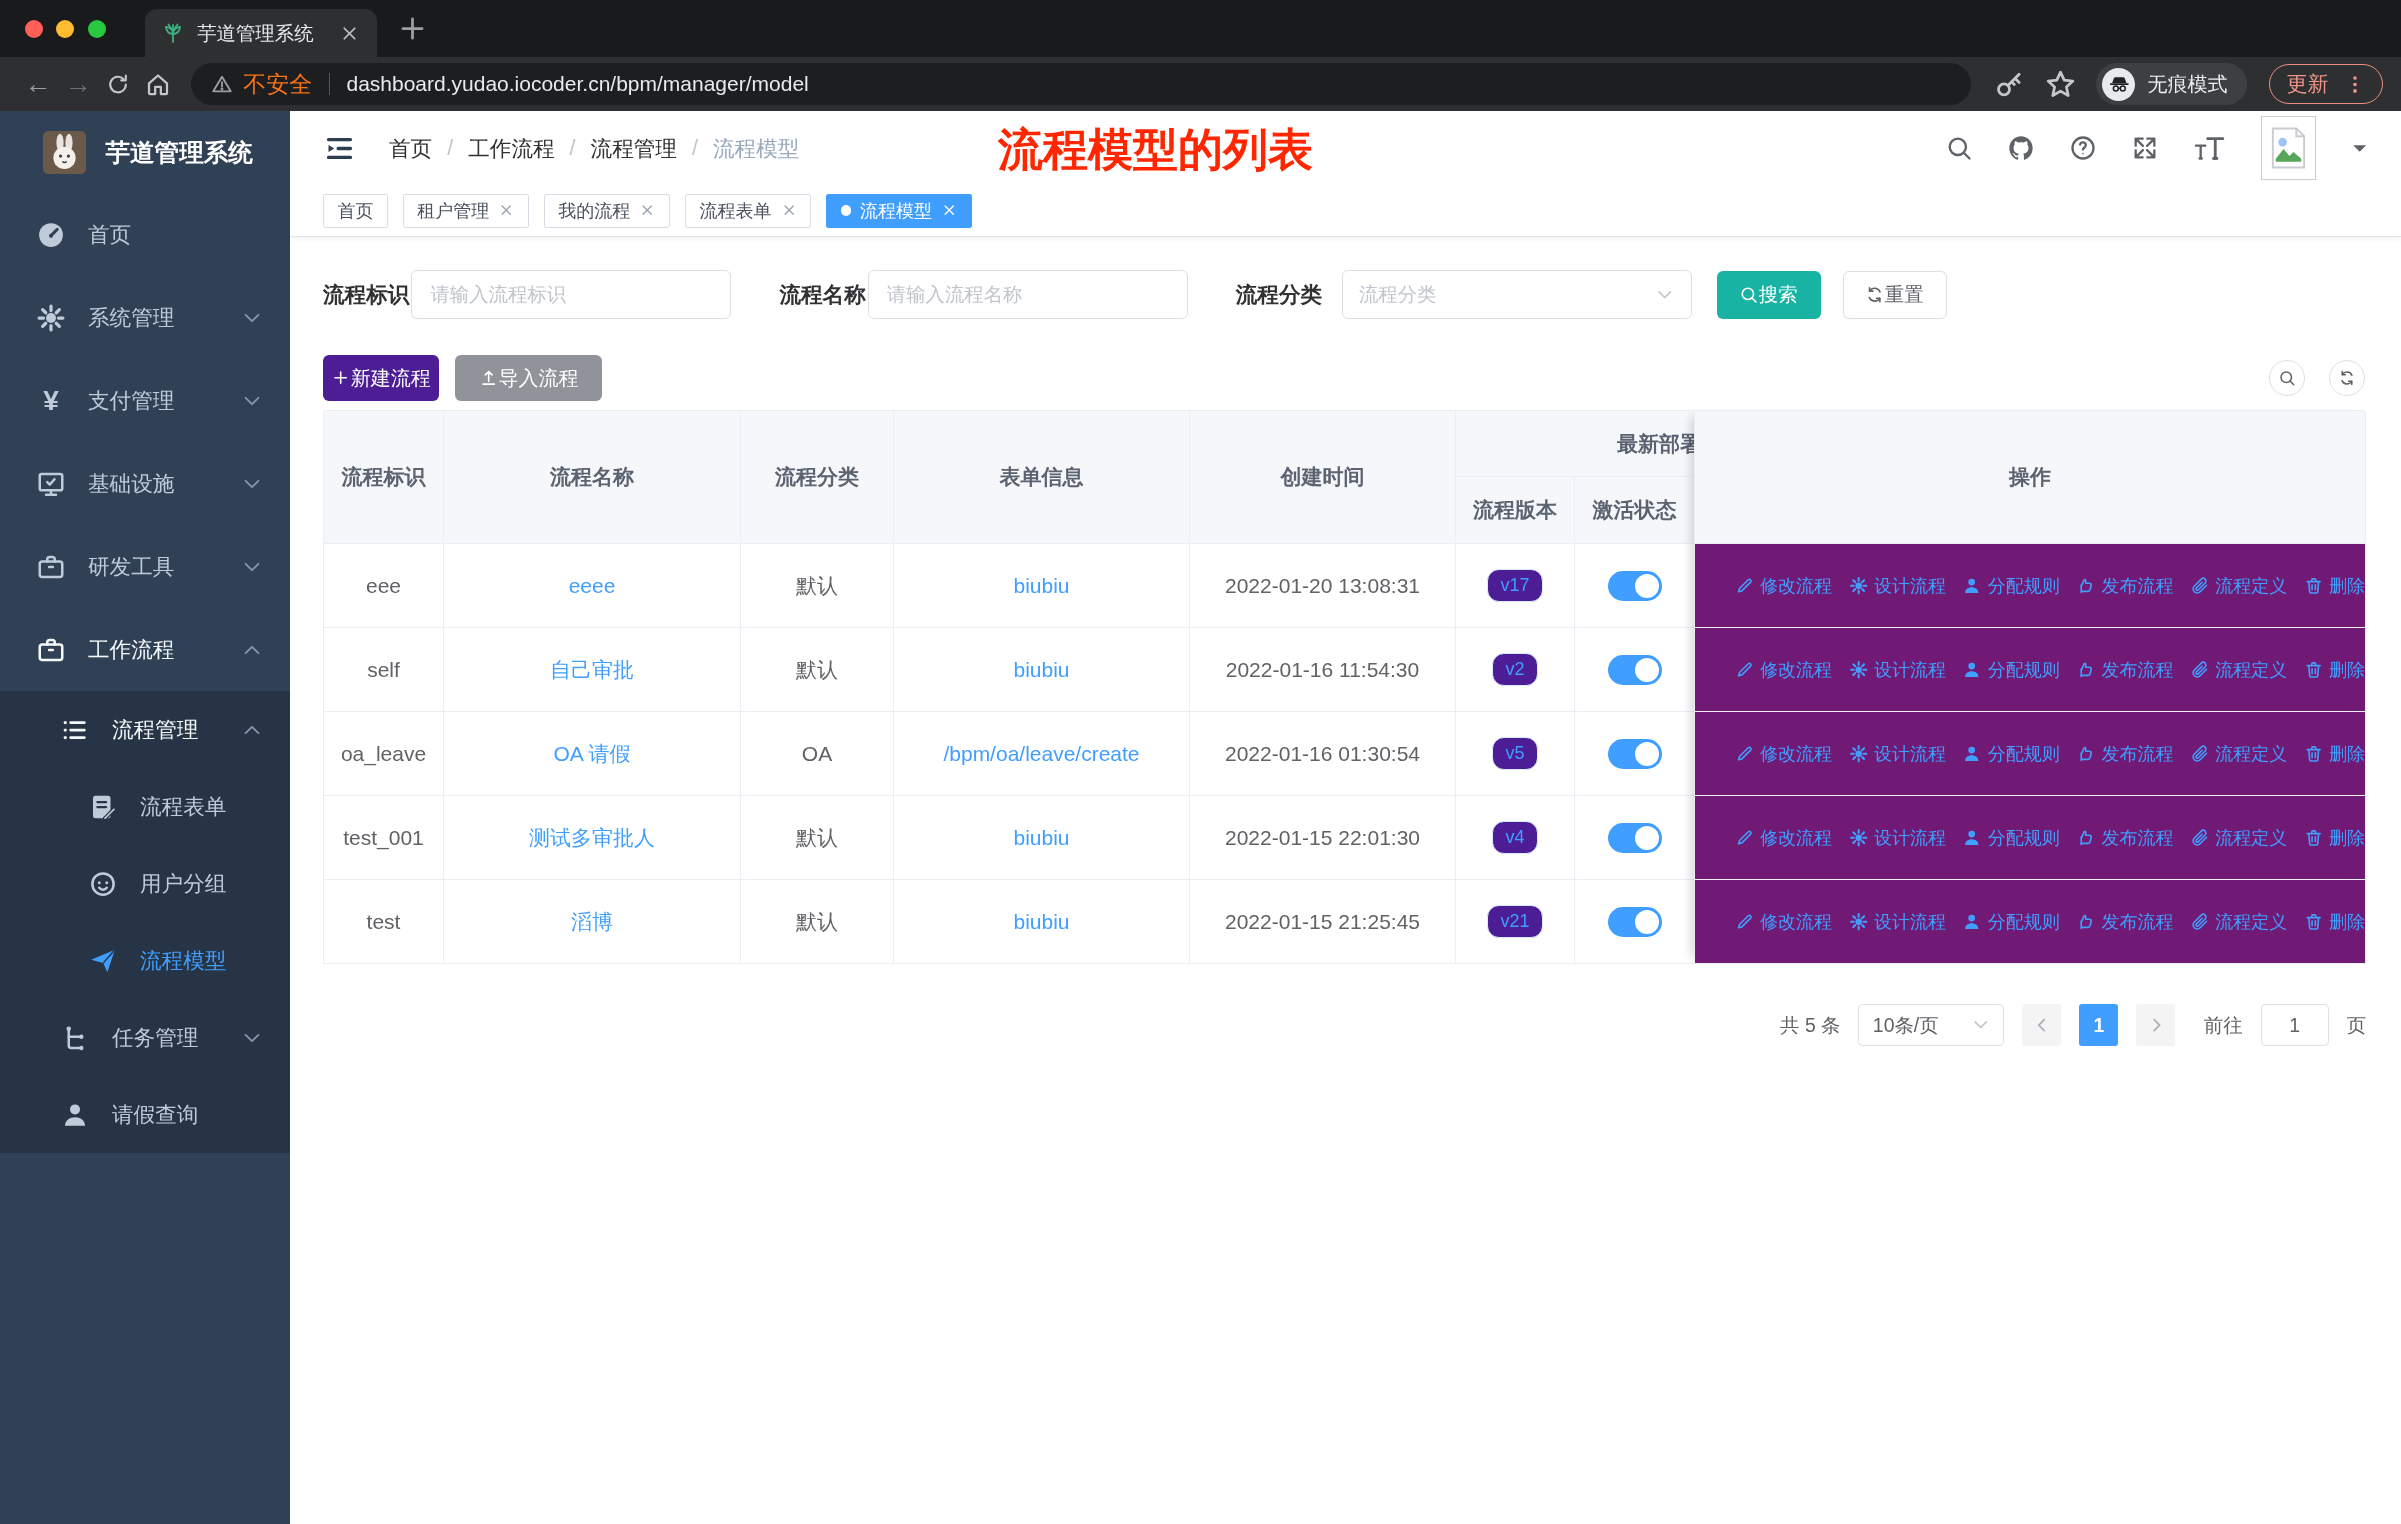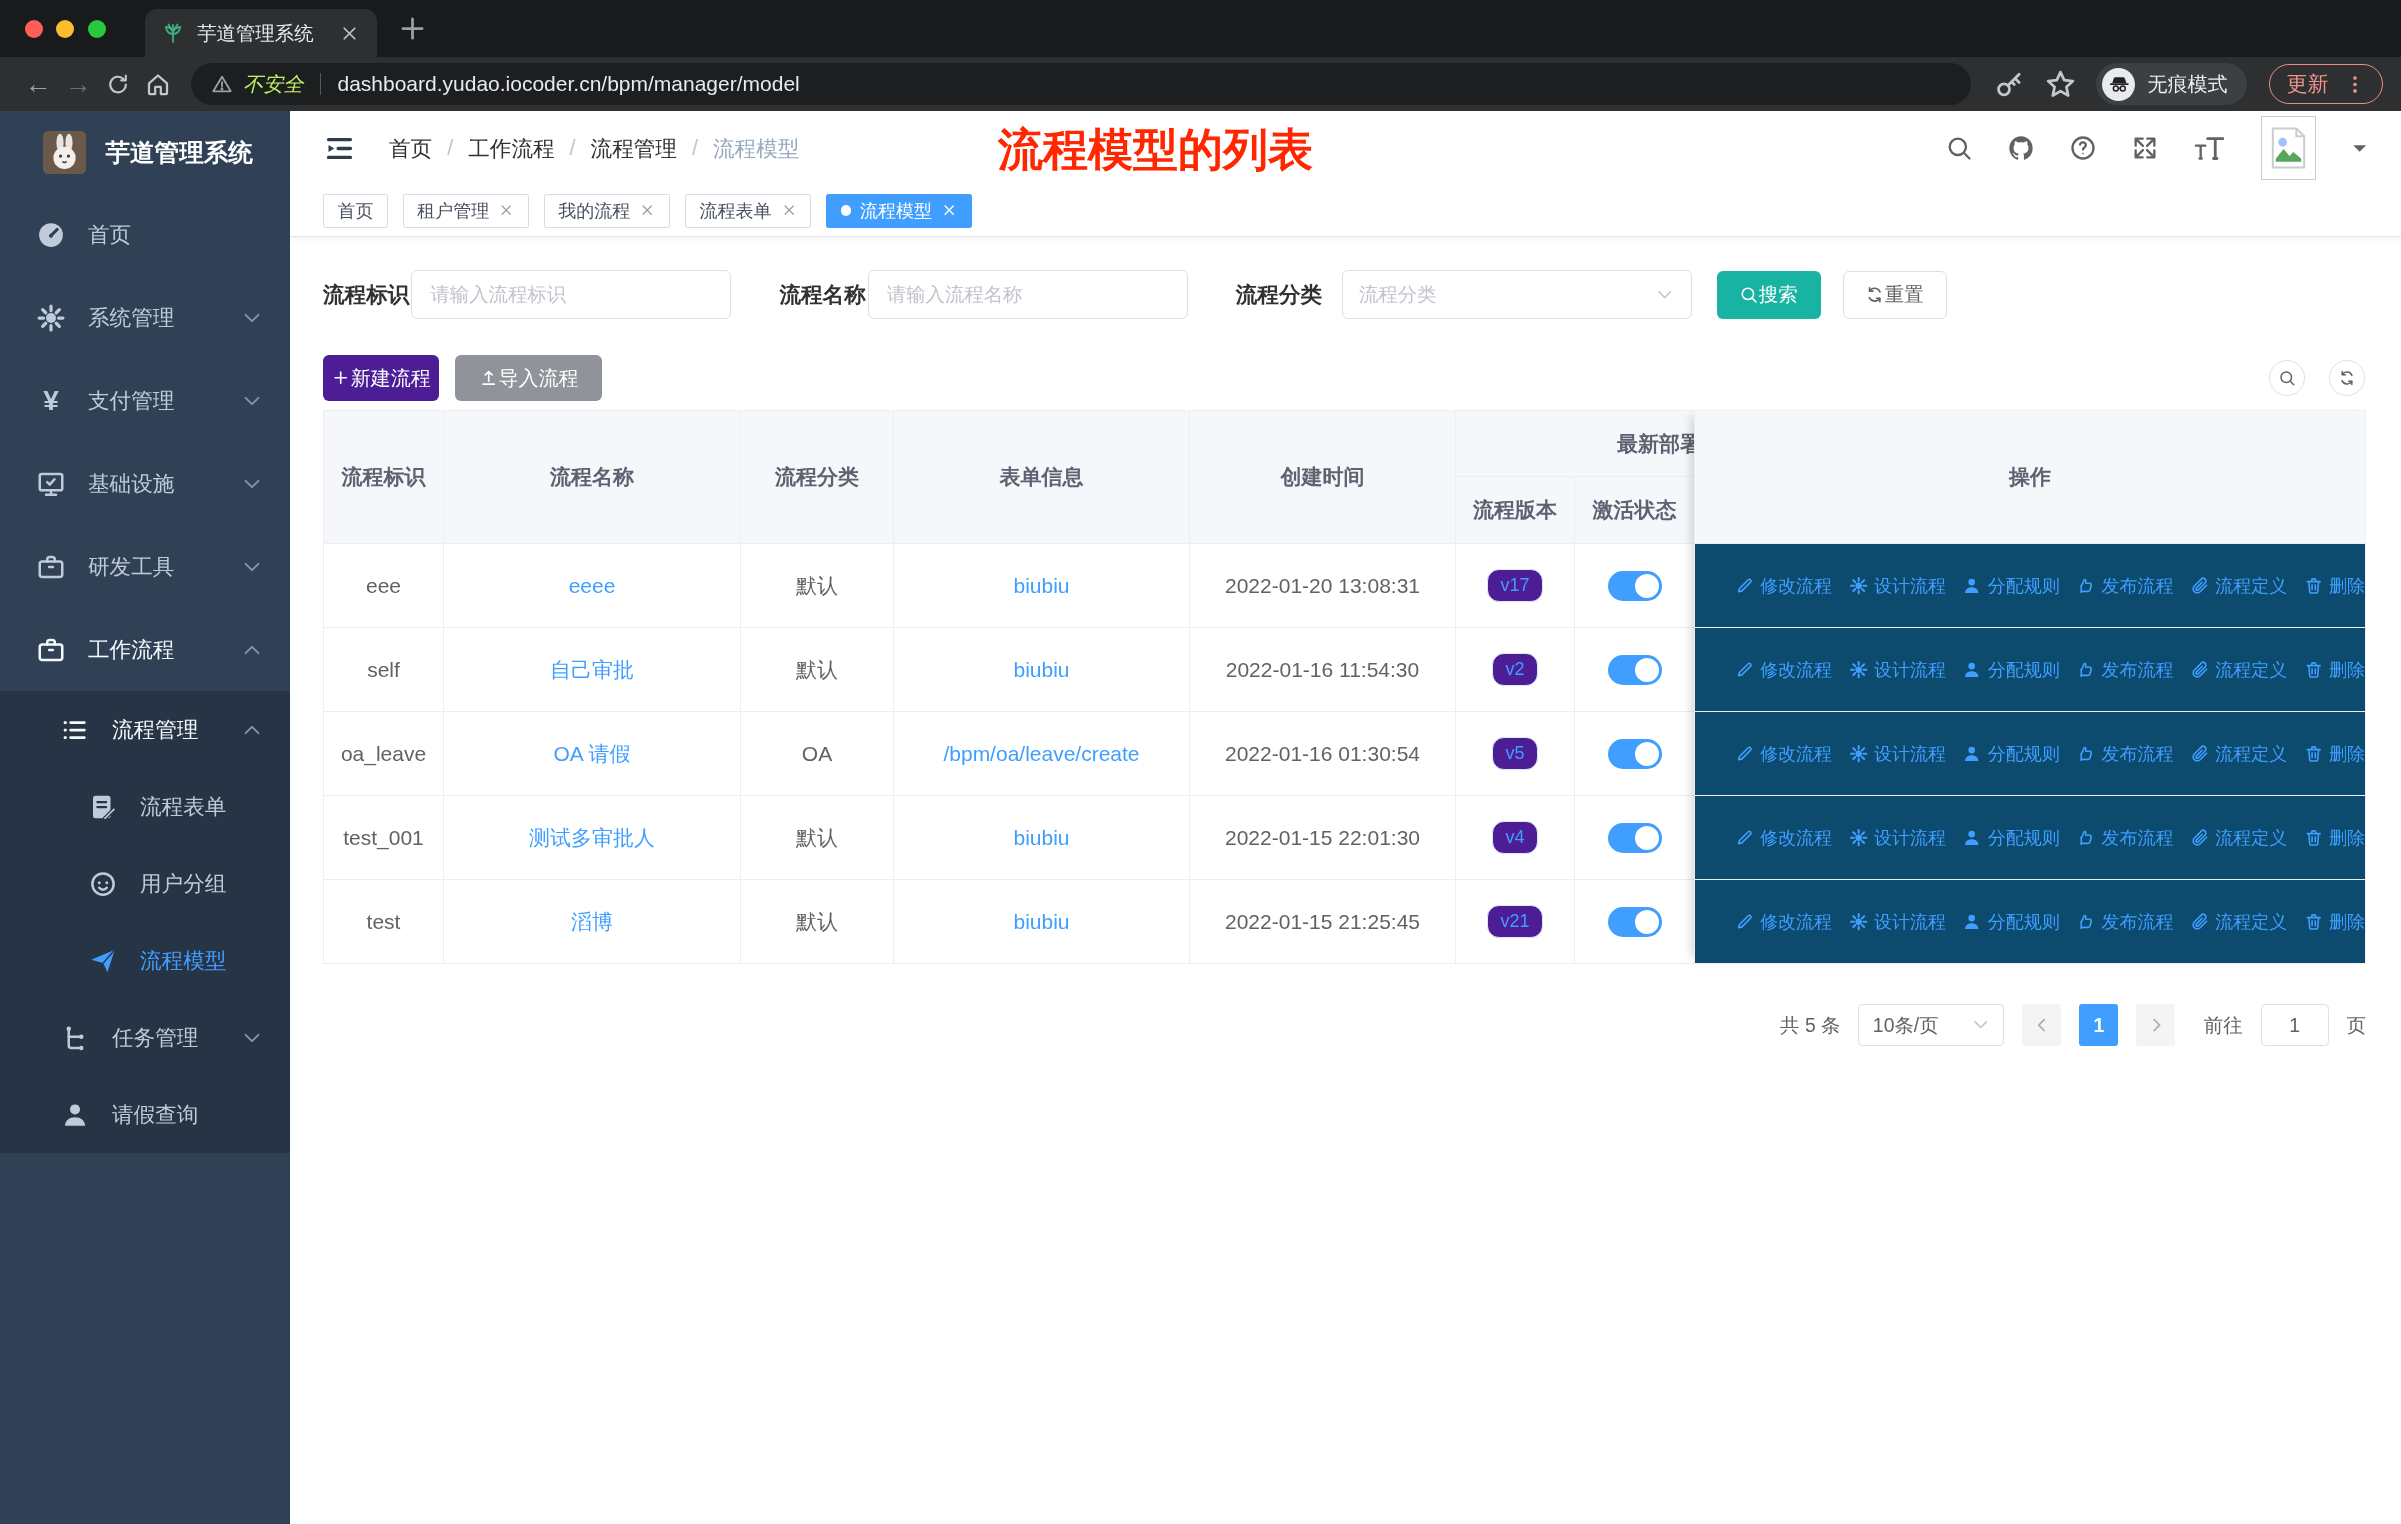--- a/index.html
+++ b/index.html
@@ -15,21 +15,21 @@
   .light.r{background:#ff5f57}.light.y{background:#febc2e}.light.g{background:#28c840}
   .btab { width:232px; height:48px; margin-top:9.7px; background:#2d2f31; border-radius:12px 12px 0 0;
           display:flex; align-items:center; padding:0 16.4px; gap:12px; }
   .btab-title { color:#e8eaed; font-size:19.4px; flex:1; white-space:nowrap; overflow:hidden; }
   .btab-close { color:#c0c4c8; font-size:22px; width:25px; text-align:center; }
   .newtab { color:#9aa0a6; width:33px; height:33px; margin-left:19.4px; }
   .toolbar { height:54px; background:#2d2f31; display:flex; align-items:center; padding:0 18px; }
   .navico { width:40px; height:30px; color:#9aa0a6; font-size:27px; display:flex; align-items:center; justify-content:center; }
   .urlbar { flex:1; height:42px; background:#1d1e20; border-radius:21px; display:flex; align-items:center;
             padding:0 19.4px; margin:0 13.4px; gap:10.4px; }
-  .sec-label { color:#bef264; font-size:20px;font-style:italic; }
+  .sec-label { color:#f97316; font-size:23px; }
   .url-div { width:1.5px; height:22px; background:#55595e; margin:0 6px; }
   .url-text { color:#e8eaed; font-size:21px; }
   .rt-ico { width:33px; height:33px; color:#c3c7cb; margin:0 9px; }
   .incog { height:42px; background:#3c4043; border-radius:21px; display:flex; align-items:center;
            gap:12px; padding:0 19.4px 0 6px; color:#eceeef; font-size:20px; margin:0 10.4px; }
   .incog-c { width:33px; height:33px; background:#e8eaed; border-radius:50%; color:#202124; padding:5.2px; }
   .update-pill { height:40px; border:1.5px solid #ec8e82; border-radius:21px; color:#f0958a;
                  display:flex; align-items:center; gap:15px; padding:0 16.4px; font-size:21px; margin-left:12px; }
   .kebab { width:22px; height:25px; color:#f0958a; }
 
@@ -106,21 +106,21 @@
   thead th { background:#f5f7fa; color:#5b6270; font-weight:bold; font-size:21px; }
   .h-row1 th { height:66px; } .h-row2 th { height:67px; }
   tbody td { height:84px; color:#606266; font-size:21px; background:#fff; }
   .lnk { color:#409eff; text-decoration:none; cursor:pointer; }
   .vtag { display:inline-block; padding:6px 12px; background:#4c1d95; border:1.5px solid #d9ecff;
           border-radius:12px; color:#409eff; font-size:18px; line-height:1.1; }
   .switch { width:54px; height:30px; border-radius:15px; background:#409eff; position:relative;
             display:inline-block; vertical-align:middle; cursor:pointer; }
   .switch::after { content:""; position:absolute; right:3px; top:3px; width:24px; height:24px;
                    border-radius:50%; background:#fff; }
-  .fixed-col { position:absolute; top:0; right:0; left:1371px; bottom:0; background:#0c4a6e;
+  .fixed-col { position:absolute; top:0; right:0; left:1371px; bottom:0; background:#701a75;
                border:1.5px solid #ebeef5; box-shadow:-9px 0 10.4px -7.4px rgba(0,0,0,.18); }
   .fixed-head { height:133px; background:#f5f7fa; border-bottom:1.5px solid #ebeef5; display:flex;
                 align-items:center; justify-content:center; font-weight:bold; color:#5b6270; font-size:21px; }
   .fixed-row { height:84px; border-bottom:1.5px solid #ebeef5; display:flex; align-items:center;
                justify-content:flex-end; gap:16.4px; }
   .op { display:flex; align-items:center; gap:6px; color:#409eff; font-size:18px; cursor:pointer;
         text-decoration:none; white-space:nowrap; }
   .op .ic { width:19.4px; height:19.4px; }
 
   

